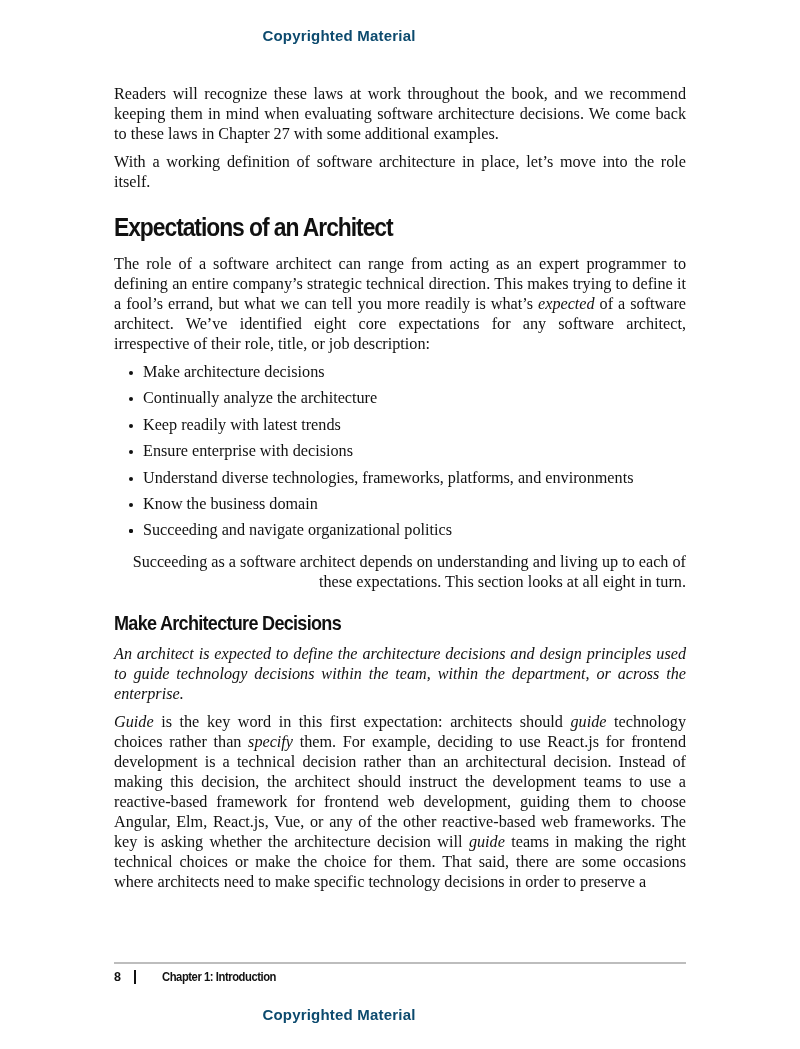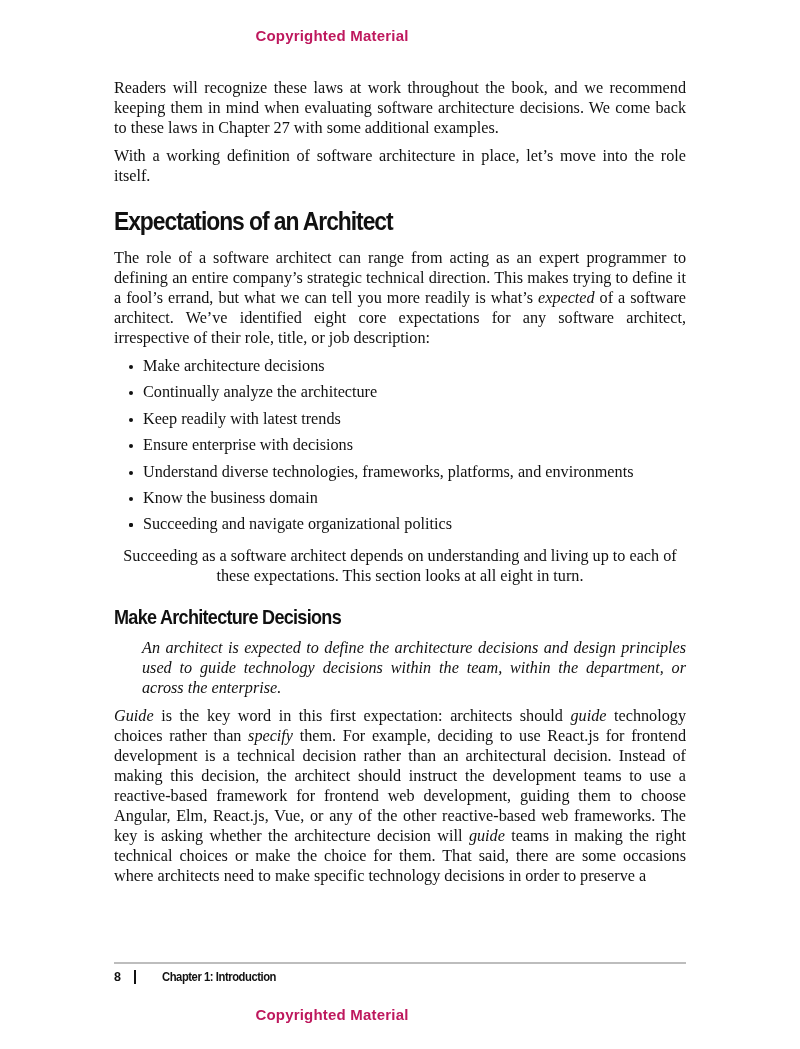--- a/index.html
+++ b/index.html
@@ -4,52 +4,52 @@
 <style>
   html, body { margin: 0; padding: 0; }
   body {
     width: 800px; height: 1049px; background: #ffffff; position: relative; overflow: hidden;
     color: #111111;
     font-family: "Liberation Serif", "DejaVu Serif", serif;
   }
   .watermark {
     position: absolute; left: 0; width: 664px; text-align: center;
     font-family: "Liberation Sans", "DejaVu Sans", sans-serif;
-    font-weight: bold; font-size: 15px; color: #be185d; letter-spacing: 0.2px;
+    font-weight: bold; font-size: 15px; color: #0c4a6e; letter-spacing: 0.2px; padding-left: 7px;
   }
   .wm-top { top: 27px; }
   .wm-bottom { top: 1006px; }
   .content {
-    position: absolute; left: 114px; top: 78px; width: 572px;
+    position: absolute; left: 114px; top: 84px; width: 572px;
   }
   p.body {
     margin: 0 0 8px 0; font-size: 16.2px; line-height: 20px; text-align: justify;
     text-justify: inter-word;
   }
-  p.body.ragged { text-align: center; }
+  p.body.ragged { text-align: right; }
   h2.sect {
     font-family: "Liberation Sans", "DejaVu Sans", sans-serif;
     font-weight: bold; font-size: 26px; letter-spacing: -1.2px;
     margin: 20px 0 12px 0; line-height: 30px; transform: scaleX(0.88); transform-origin: left;
     white-space: nowrap;
   }
   h3.subsect {
     font-family: "Liberation Sans", "DejaVu Sans", sans-serif;
     font-weight: bold; font-size: 20.5px; letter-spacing: -0.8px;
     margin: 18px 0 8px 0; line-height: 26px; transform: scaleX(0.88); transform-origin: left;
     white-space: nowrap;
   }
   ul.bullets { list-style: none; margin: 6px 0 12px 0; padding: 0; }
   ul.bullets li {
     font-size: 16.2px; line-height: 20px; margin-bottom: 6.4px; position: relative; padding-left: 29px;
   }
   ul.bullets li .dot {
     position: absolute; left: 15px; top: 9px; width: 4px; height: 4px; border-radius: 50%; background: #111;
   }
-  p.lead { font-style: italic; margin-left: 28px; }
+  p.lead { font-style: italic; }
   em { font-style: italic; }
   .footer-rule {
     position: absolute; left: 114px; top: 962px; width: 572px; height: 2px; background: #bdbdbd;
   }
   .footer {
     position: absolute; left: 114px; top: 968px; height: 18px;
     font-family: "Liberation Sans", "DejaVu Sans", sans-serif; font-weight: bold;
     font-size: 12.5px; color: #111; display: flex; align-items: center;
   }
   .footer .pg { width: 12px; }

